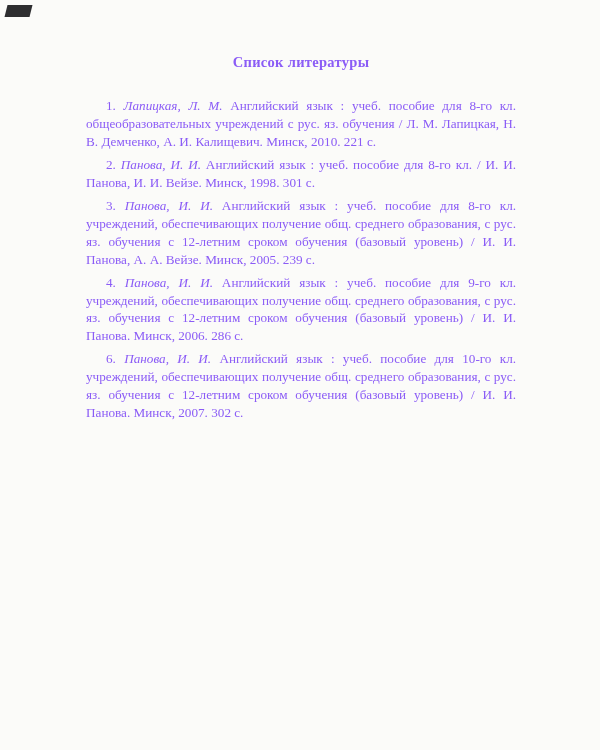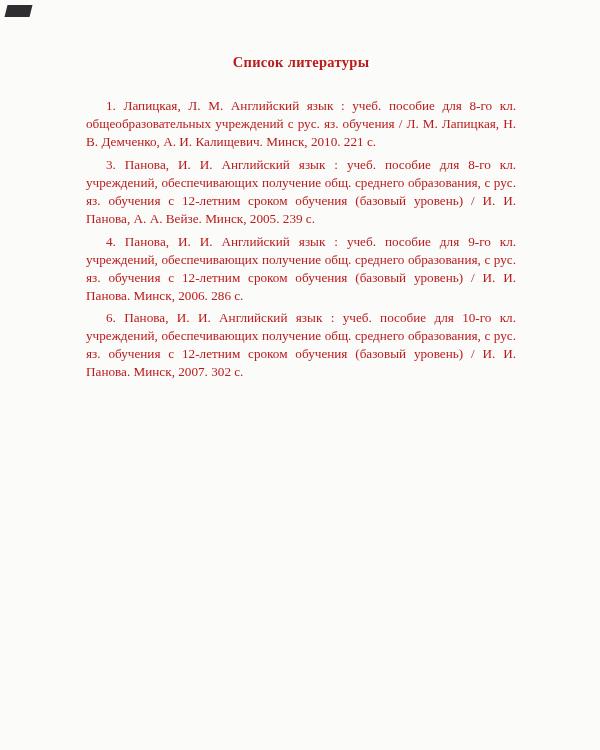--- a/index.html
+++ b/index.html
@@ -26,54 +26,60 @@
     width: 25px;
     height: 12px;
     background: #2e2e30;
     transform: skewX(-14deg);
   }
   .content {
     position: absolute;
     left: 86px;
     top: 54px;
     width: 430px;
-    color: #b91c1c;
+    color: #8b5cf6;
   }
   .title {
     font-size: 14.5px;
     font-weight: bold;
     text-align: center;
     margin: 0 0 26px 0;
     letter-spacing: 0.3px;
   }
   p.ref {
     font-size: 13.2px;
     line-height: 1.36;
     text-align: justify;
     margin: 0 0 5px 0;
     text-indent: 20px;
   }
   .authors {
+    font-style: italic;
   }
 </style>
 </head>
 <body>
 
 <div class="page">
   <div class="scan-artifact"></div>
 
   <div class="content">
     <h1 class="title">Список литературы</h1>
 
     <p class="ref">
       <span>1.</span>
       <span class="authors">Лапицкая, Л. М.</span>
       <span>Английский язык : учеб. пособие для 8-го кл. общеобразовательных учреждений с рус. яз. обучения / Л. М. Лапицкая, Н. В. Демченко, А. И. Калищевич. Минск, 2010. 221 с.</span>
     </p>
 
+    <p class="ref">
+      <span>2.</span>
+      <span class="authors">Панова, И. И.</span>
+      <span>Английский язык : учеб. пособие для 8-го кл. / И. И. Панова, И. И. Вейзе. Минск, 1998. 301 с.</span>
+    </p>
 
     <p class="ref">
       <span>3.</span>
       <span class="authors">Панова, И. И.</span>
       <span>Английский язык : учеб. пособие для 8-го кл. учреждений, обеспечивающих получение общ. среднего образования, с рус. яз. обучения с 12-летним сроком обучения (базовый уровень) / И. И. Панова, А. А. Вейзе. Минск, 2005. 239 с.</span>
     </p>
 
     <p class="ref">
       <span>4.</span>
       <span class="authors">Панова, И. И.</span>

